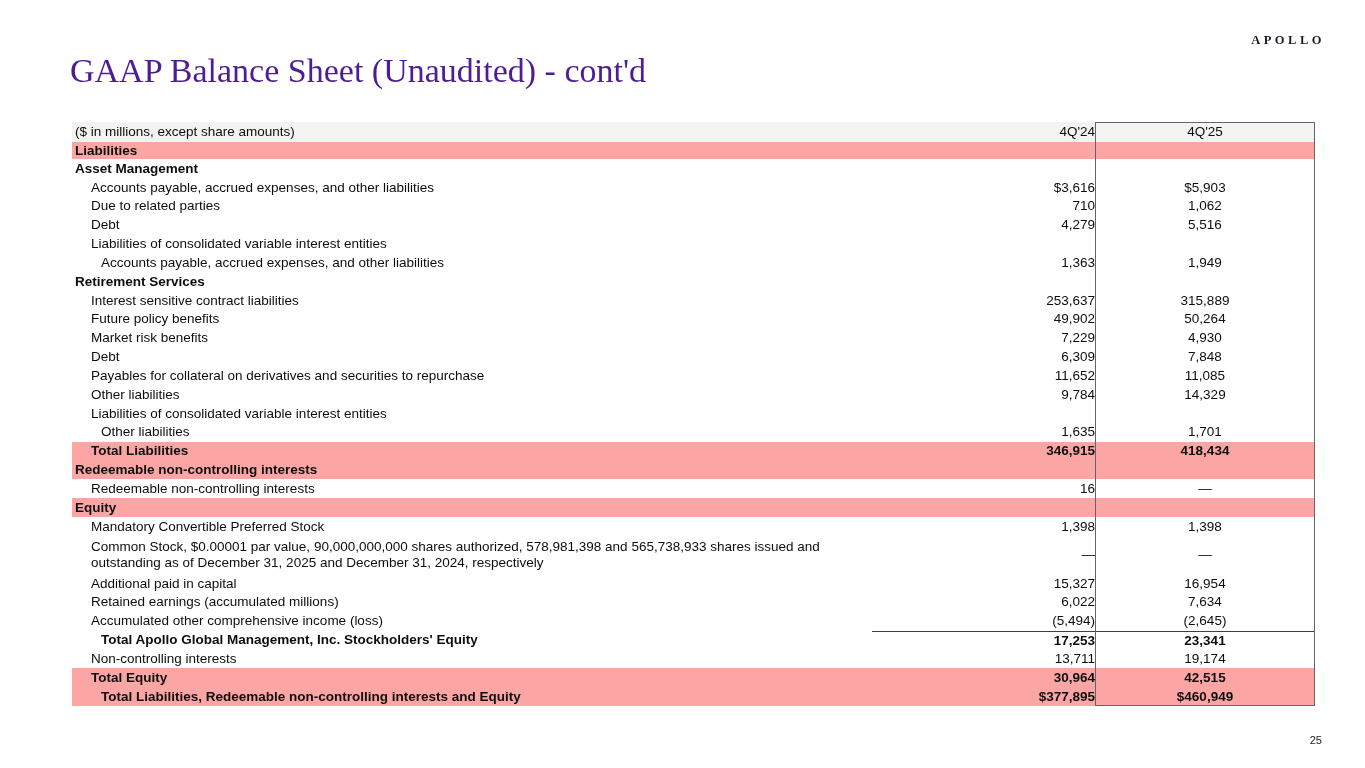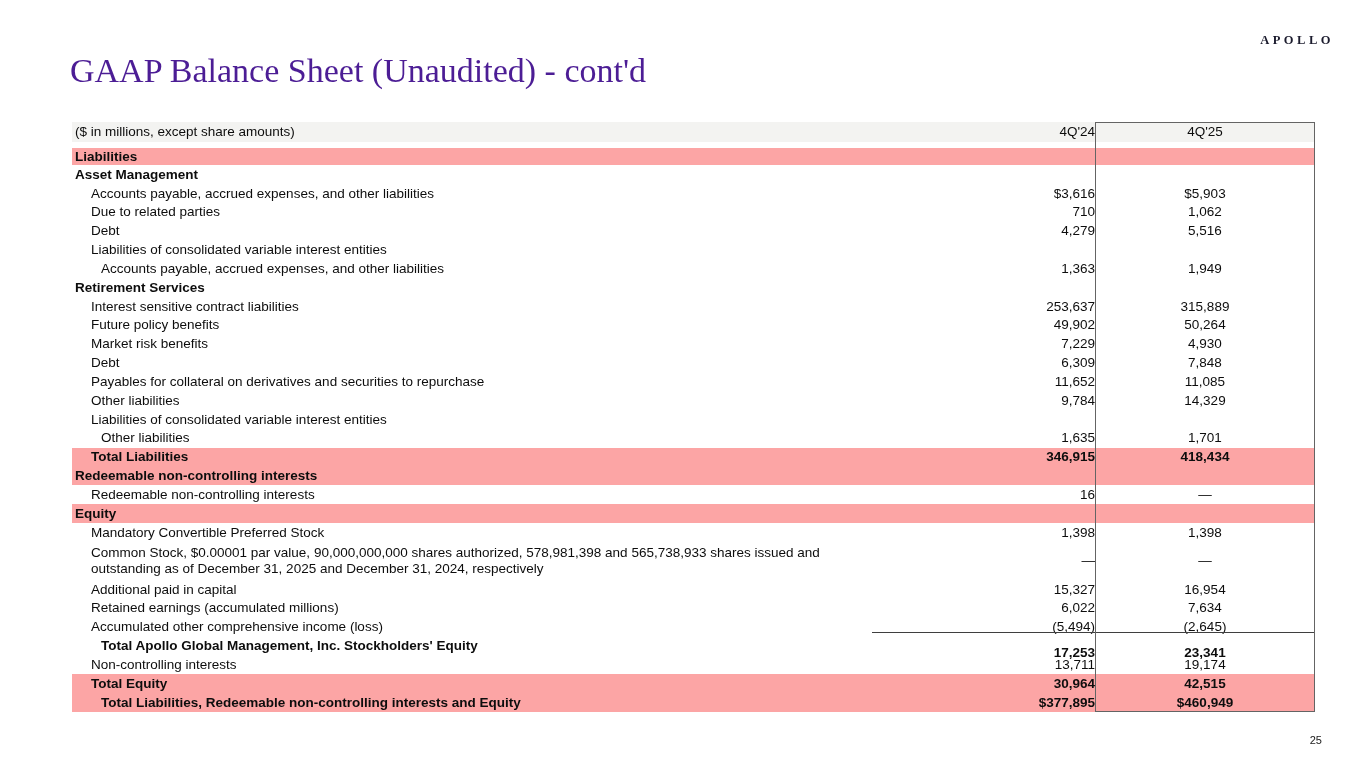--- a/index.html
+++ b/index.html
@@ -3,49 +3,49 @@
 <meta charset="utf-8">
 <style>
   * { box-sizing: border-box; }
   html,body { margin:0; padding:0; }
   body {
     width:1365px; height:768px; position:relative; overflow:hidden;
     background:#ffffff; color:#0d0d0d;
     font-family:"Liberation Sans", sans-serif;
   }
   .logo {
-    position:absolute; top:33px; right:31px;
+    position:absolute; top:33px; right:40px;
     font-family:"Liberation Serif", serif;
     font-size:12.5px; font-weight:600; letter-spacing:3.5px; color:#1c1c2e;
   }
   .title {
     position:absolute; left:70px; top:52px;
     font-family:"Liberation Serif", serif;
     font-size:34px; font-weight:400; color:#4c1d95;
     white-space:nowrap;
   }
   .table {
     position:absolute; left:72px; top:122px; width:1243px;
     font-size:13.5px; line-height:1.15;
   }
   .thead {
     display:flex; align-items:center; height:20px;
-    background:#f3f3f1; margin-bottom:6px;
+    background:#f3f3f1; 
   }
   .row { display:flex; align-items:center; height:18.85px; }
   .row.short { height:17px; }
   .row.tall  { height:38px; }
   .row.band  { background:#fca5a5; }
   .row.bold  { font-weight:bold; }
   .label { flex:1 1 auto; padding-left:3px; min-width:0; }
   .ind1 .label { padding-left:19px; }
   .ind2 .label { padding-left:29px; }
   .v1 { flex:0 0 223px; width:223px; text-align:right; }
   .v2 { flex:0 0 220px; width:220px; text-align:center; }
-  .topline .v1, .topline .v2 { border-top:1px solid #3f3f3f; padding-top:12px; }
+  .topline .v1, .topline .v2 { border-top:1px solid #3f3f3f; padding-top:1px; }
   .col-box {
     position:absolute; top:0; bottom:0; left:1023px; width:220px;
     border:1px solid #646464; pointer-events:none;
   }
   .pageno {
     position:absolute; right:43px; bottom:22px;
     font-size:11px; color:#1a1a1a;
   }
 </style>
 </head>

